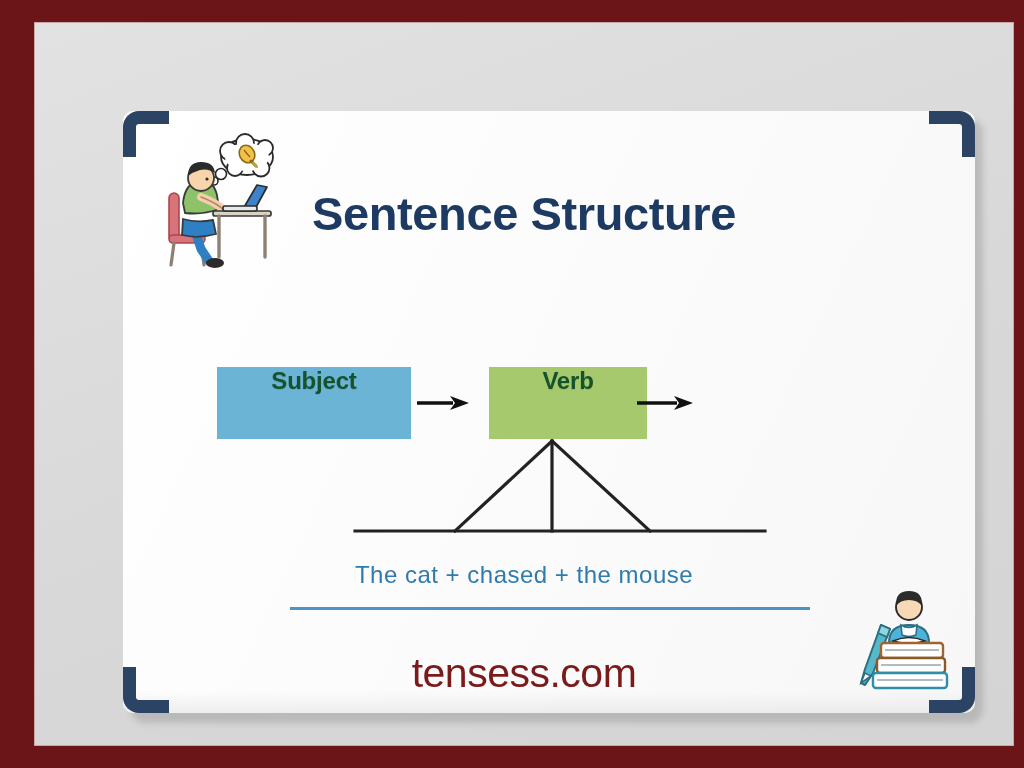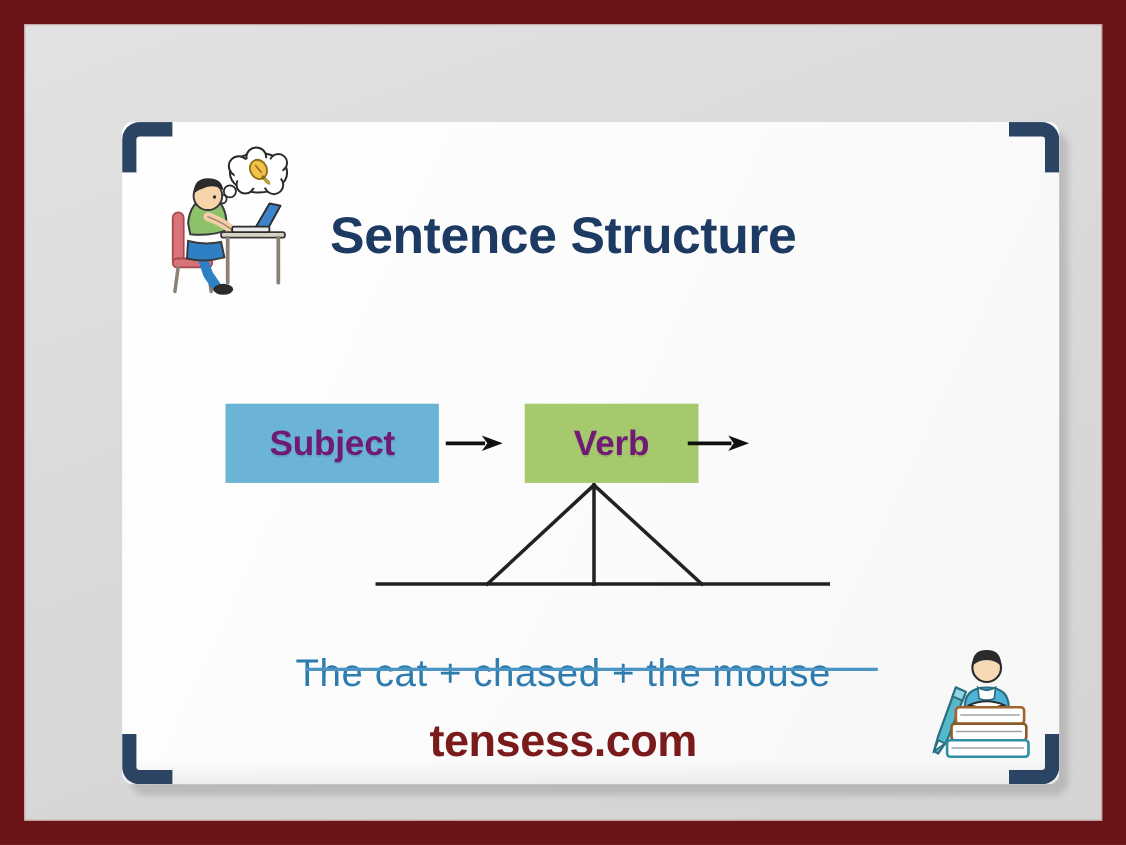--- a/index.html
+++ b/index.html
@@ -19,21 +19,21 @@
     position: absolute;
     left: 0; top: 0;
     width: 1024px; height: 768px;
     background: #6b1518;
     box-sizing: border-box;
   }
 
   
   #canvas {
     position: absolute;
-    left: 22px; top: 22px;
+    left: 34px; top: 22px;
     width: 980px; height: 724px;
     background: #dcdcdc;
     background-image: linear-gradient(160deg, #e2e2e2 0%, #d8d8d8 55%, #d4d4d4 100%);
     box-sizing: border-box;
     border: 1px solid #caa7a7;
   }
 
   
   #board-shadow {
     position: absolute;
@@ -89,25 +89,25 @@
     font-family: "Liberation Sans", sans-serif;
     z-index: 4;
   }
 
   
   .flowbox {
     position: absolute;
     top: 344px;
     height: 72px;
     display: flex;
-    align-items: center;
+    align-items: flex-start;
     justify-content: center;
-    color: #701a75;
+    color: #14532d;
     font-weight: bold;
-    font-size: 32px;
+    font-size: 24px;
     letter-spacing: -0.2px;
     text-shadow: 0 1px 1px rgba(0,0,0,0.10);
     z-index: 4;
   }
   #box-subject { left: 182px; width: 194px; background: #6cb4d6; }
   #box-verb    { left: 438px; width: 158px; background: #a7c96e; margin-left: 16px; }
   #box-object  { left: 664px; width: 176px; background: #eda35d; }
 
   
   .arrow {
@@ -126,44 +126,43 @@
     width: 440px; height: 110px;
     z-index: 3;
   }
 
   
   #sentence {
     position: absolute;
     left: 0; right: 0;
     top: 538px;
     text-align: center;
-    font-size: 35px;
+    font-size: 24px;
     color: #2e7bad;
     font-family: "Liberation Sans Narrow", "Liberation Sans", sans-serif;
     font-stretch: condensed;
     letter-spacing: 0.5px;
     z-index: 4;
-    margin-top: 32px;
   }
   #sentence-underline {
     position: absolute;
     left: 255px; top: 584px;
     width: 520px; height: 3px;
     background: #4b94c4;
     z-index: 4;
   }
 
   
   #sitename {
     position: absolute;
     left: 0; right: 0;
     top: 627px;
     text-align: center;
     font-size: 41px;
-    font-weight: bold;
+    font-weight: normal;
     color: #7a1a1a;
     letter-spacing: -0.5px;
     z-index: 4;
   }
 
   
   #illo-student {
     position: absolute;
     left: 122px; top: 108px;
     width: 128px; height: 140px;

